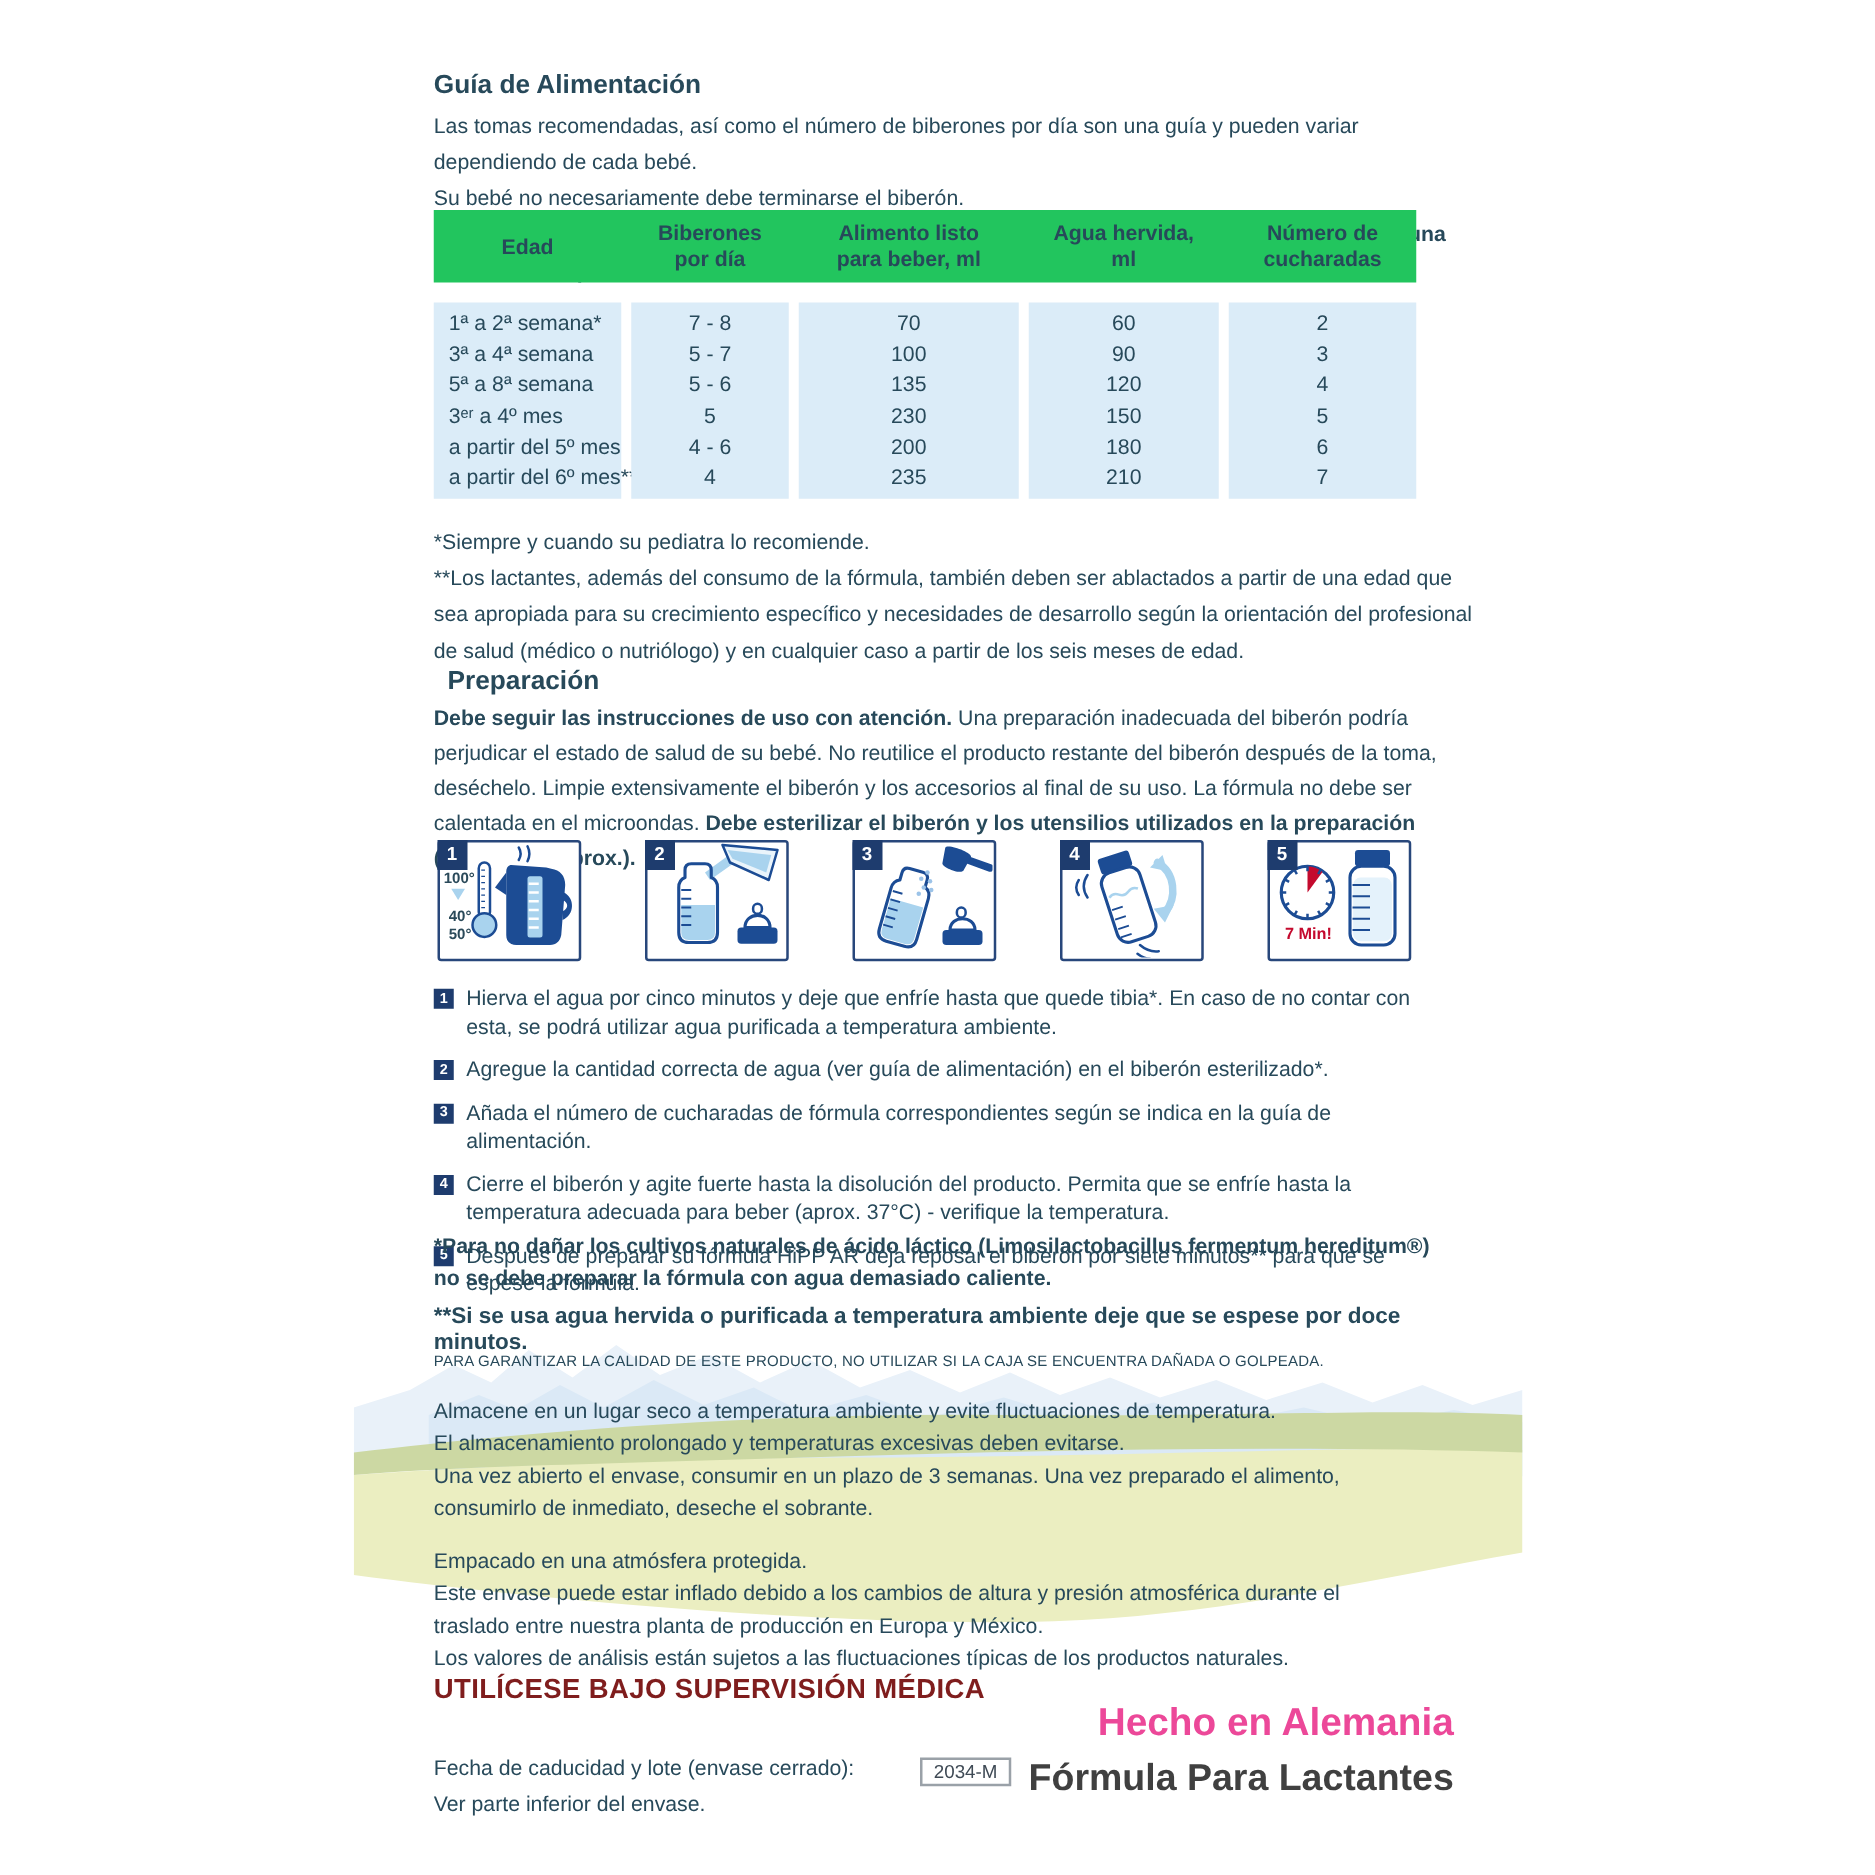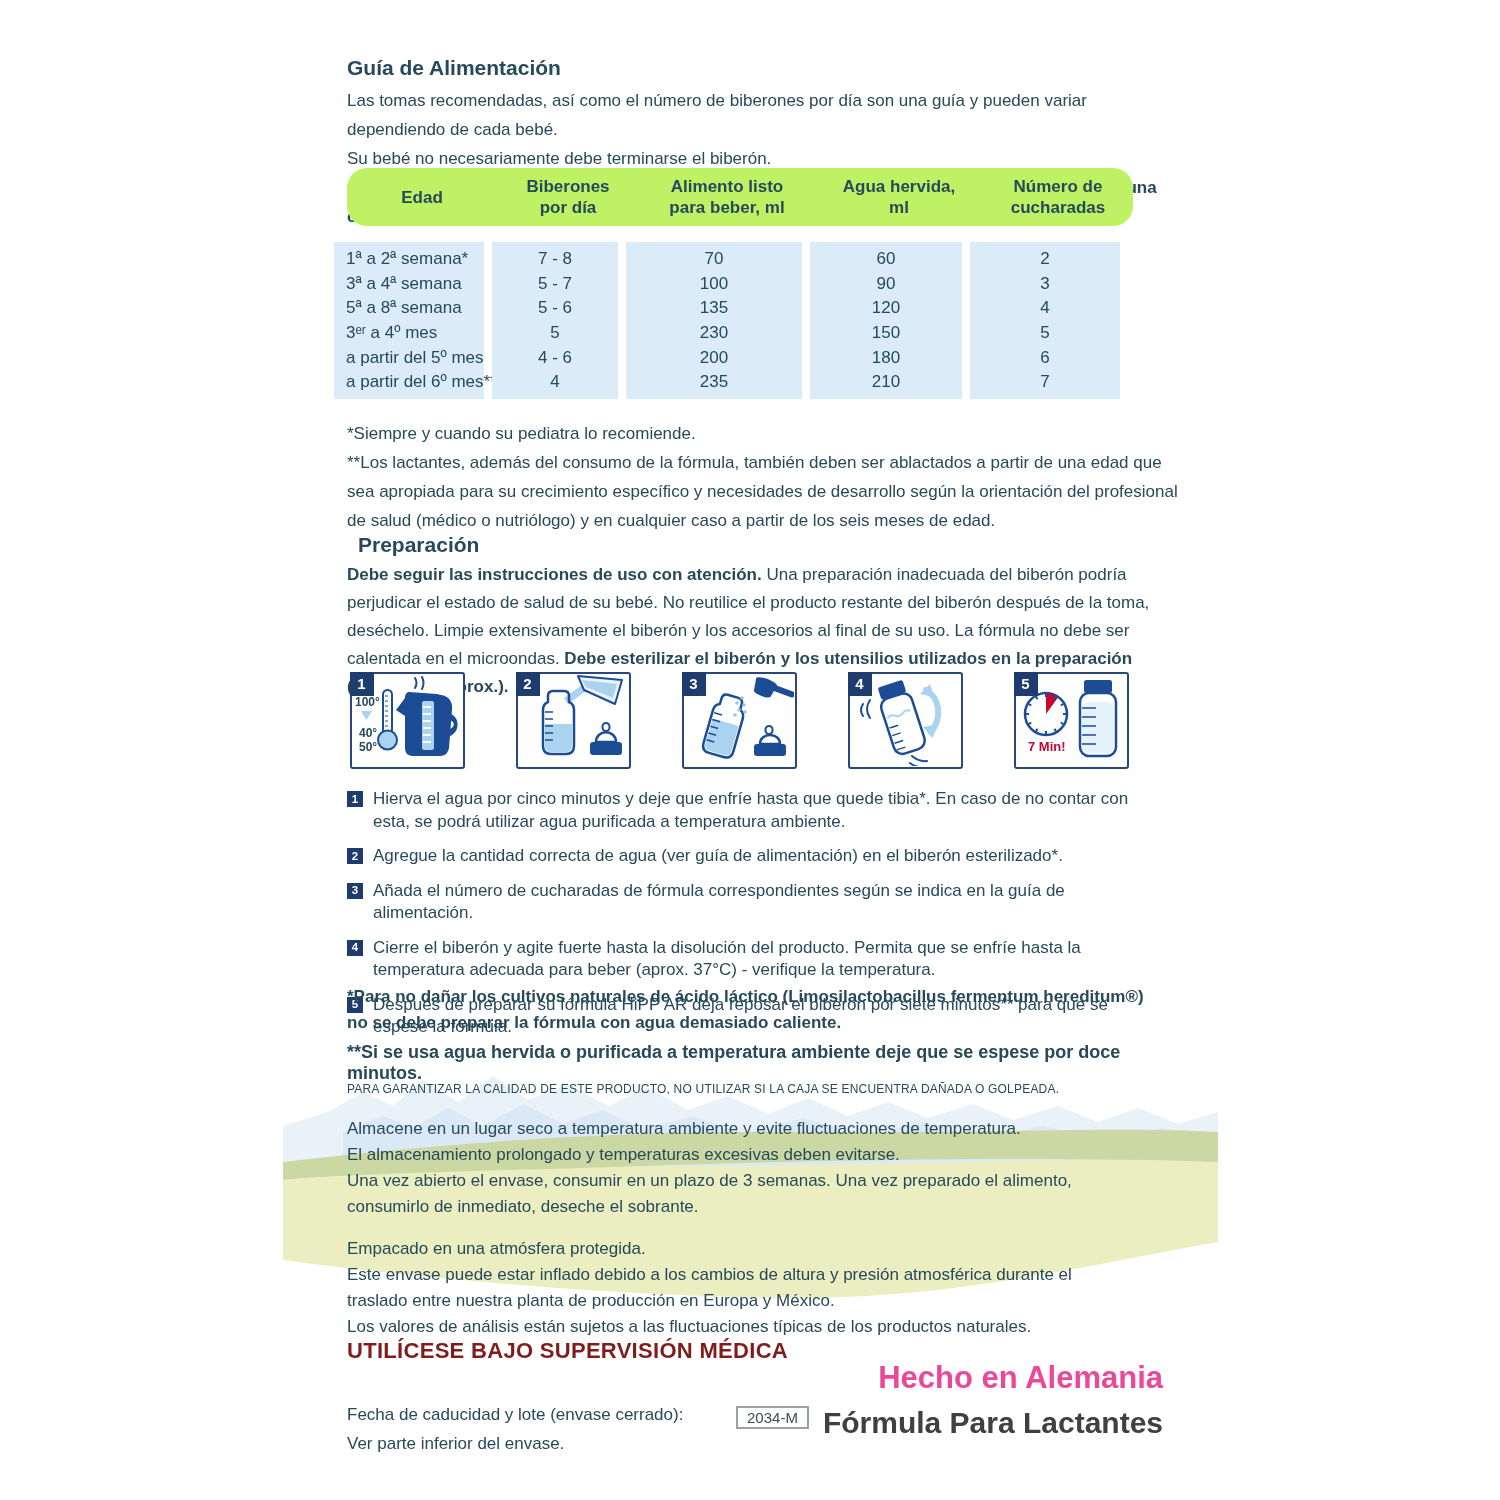--- a/index.html
+++ b/index.html
@@ -6,24 +6,24 @@
   #page{position:relative;width:1500px;height:1500px;background:#ffffff;overflow:hidden;
         font-family:"Liberation Sans",sans-serif;color:#27495a;}
   .abs{position:absolute;}
   .bold{font-weight:bold;}
 
   
   #feeding-title{left:347px;top:56px;font-size:21px;font-weight:bold;}
   #feeding-intro{left:347px;top:86px;width:828px;font-size:17px;line-height:29px;}
 
   
-  #table-head{left:347px;top:168px;width:786px;height:58px;background:#bef264;
-              display:grid;grid-template-columns:150px 126px 176px 152px 150px;column-gap:8px;align-items:center;border-radius:20px;}
+  #table-head{left:347px;top:168px;width:786px;height:58px;background:#22c55e;
+              display:grid;grid-template-columns:150px 126px 176px 152px 150px;column-gap:8px;align-items:center;}
   .thcell{text-align:center;font-weight:bold;font-size:17px;line-height:21px;white-space:pre-line;}
-  #table-body{left:334px;top:242px;width:898px;height:157px;
+  #table-body{left:347px;top:242px;width:898px;height:157px;
               display:grid;grid-template-columns:150px 126px 176px 152px 150px;column-gap:8px;}
   .tcol{background:#dbecf8;padding-top:5px;}
   .tcell{height:24.7px;line-height:24.7px;text-align:center;font-size:17px;white-space:nowrap;}
   .tcol-left .tcell{text-align:left;padding-left:12px;}
 
   #table-notes{left:347px;top:419px;width:845px;font-size:17px;line-height:29px;}
 
   
   #prep-title{left:347px;top:533px;font-size:21px;font-weight:bold;margin-left:11px;}
   #prep-para{left:347px;top:561px;width:806px;font-size:17px;line-height:28px;}

